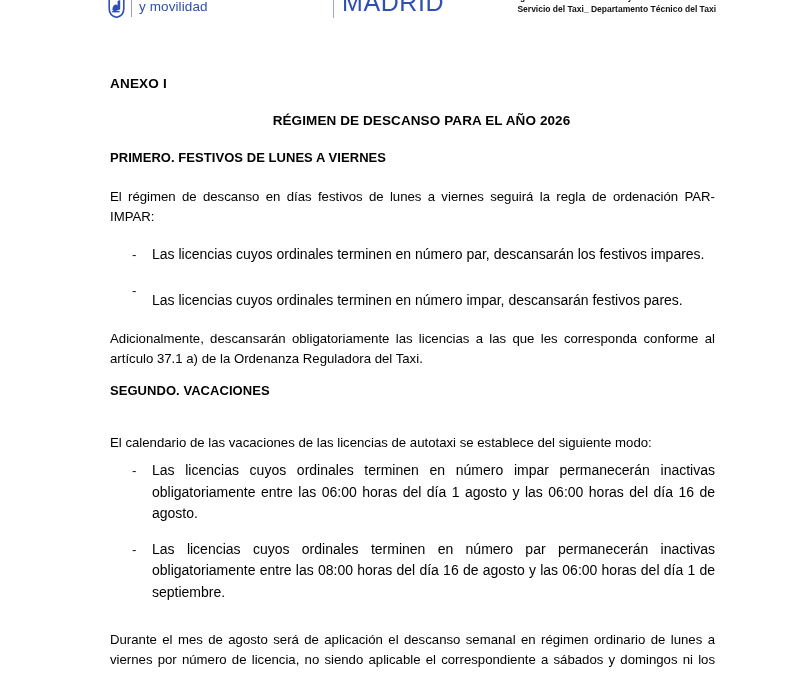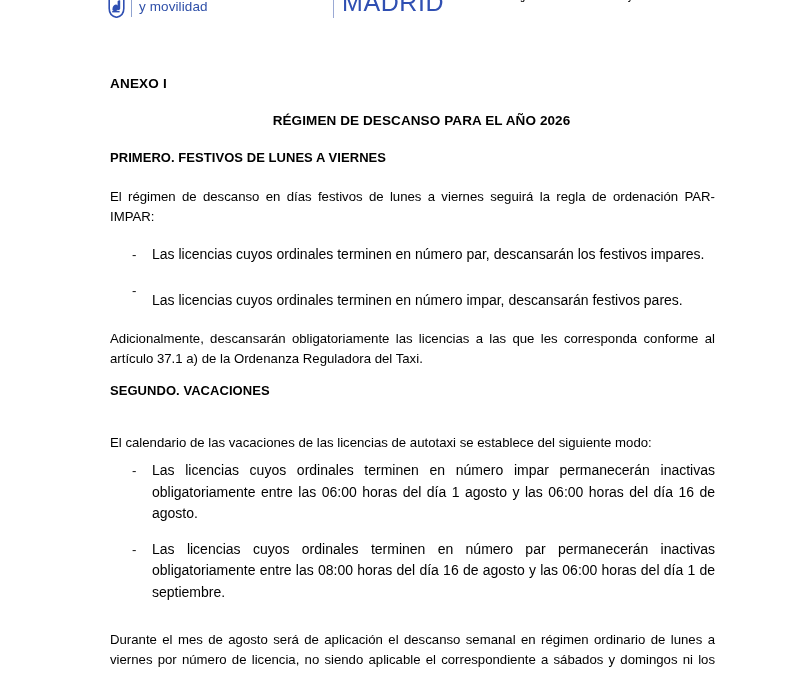--- a/index.html
+++ b/index.html
@@ -204,20 +204,21 @@
     <span class="logo-divider"></span>
     <span class="dept-line">y movilidad</span>
   </div>
 
   <div class="brand-divider"></div>
 
   <div class="brand-madrid">MADRID</div>
 
   <div class="header-right">
     <div>SG Regulación de la Circulación y del Servicio del Taxi</div>
+    <div>Servicio del Taxi_ Departamento Técnico del Taxi</div>
   </div>
 </div>
 
 <div class="doc-body">
   <div class="content">
 
     <div class="title-anexo">ANEXO I</div>
 
     <div class="title-regimen">RÉGIMEN DE DESCANSO PARA EL AÑO 2026</div>
 

